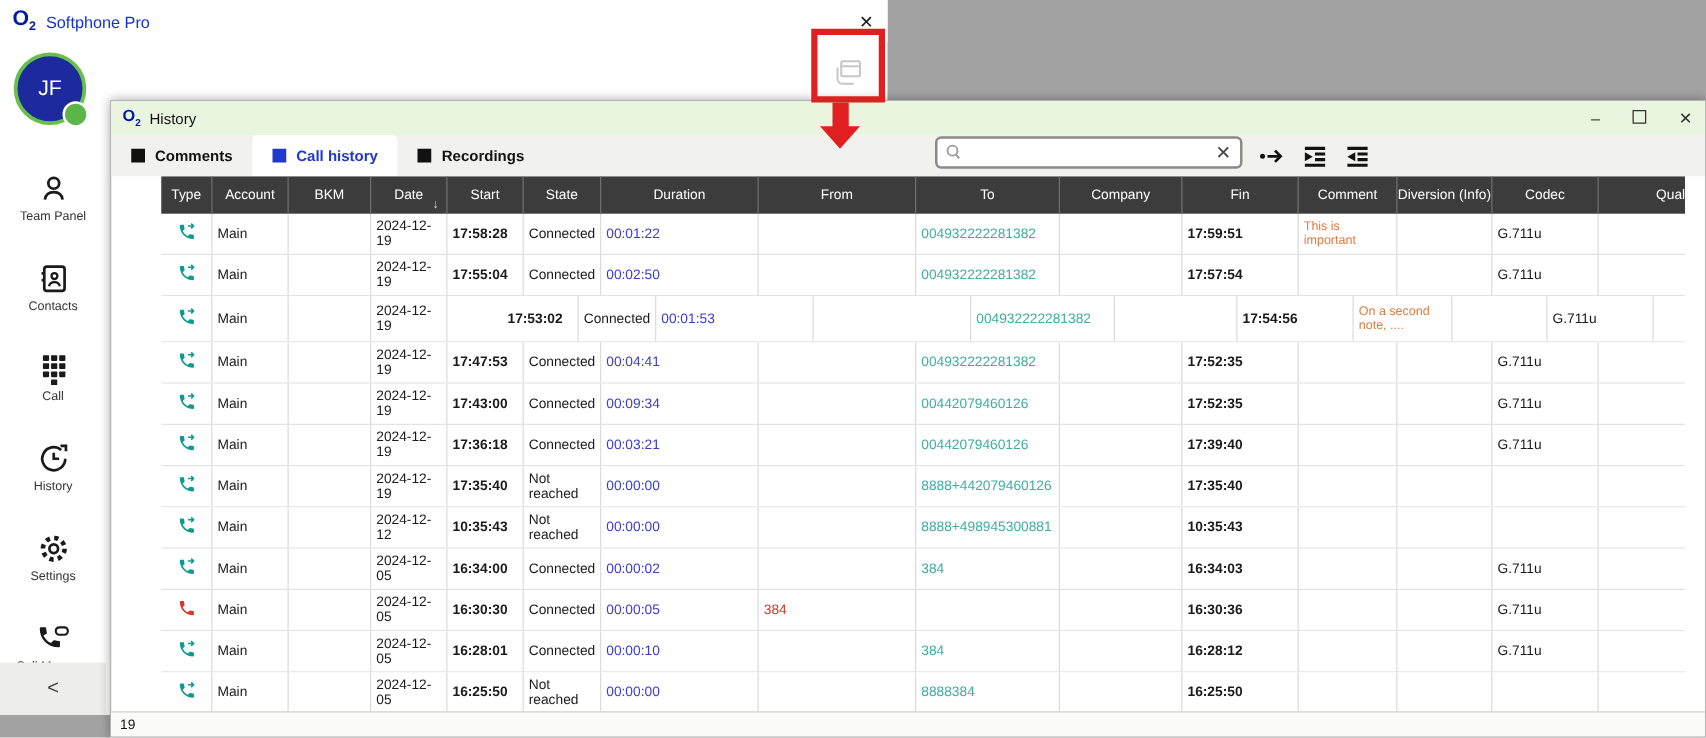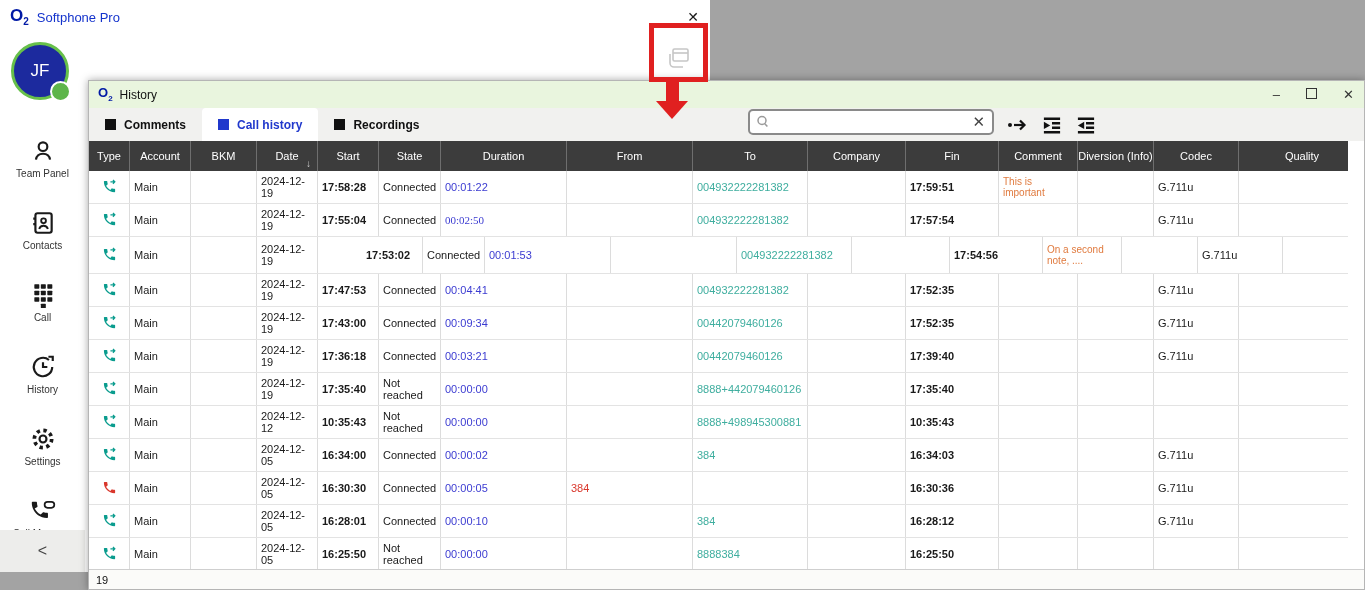--- a/index.html
+++ b/index.html
@@ -42,21 +42,21 @@
   .tab .sq{width:11px;height:11px;background:#111;}
   .tab.active{background:#ffffff;color:#2038cc;border-radius:4px 4px 0 0;}
   .tab.active .sq{background:#2038cc;}
   .searchbox{position:absolute;left:659px;top:28px;width:246px;height:26px;border:2px solid #8a8a8a;border-radius:5px;background:#fff;box-sizing:border-box;display:flex;align-items:center;}
   .searchbox input{flex:1;border:none;outline:none;font-size:12px;font-family:"Liberation Sans",sans-serif;background:transparent;min-width:0;}
   .search-clear{color:#444;font-size:15px;padding:0 7px;cursor:pointer;}
   .search-mag{padding:0 4px 0 5px;display:flex;}
   .tool-icons{position:absolute;left:918px;top:27px;height:33px;display:flex;align-items:center;gap:12px;}
   .tool-icons .ticon{cursor:pointer;display:flex;}
   
-  .table-wrap{position:absolute;left:0;top:60px;right:16px;height:430px;overflow:hidden;}
+  .table-wrap{position:absolute;left:0;top:60px;right:16px;height:430px;overflow:hidden;padding-left:40px;}
   .thead{display:flex;height:30px;background:#3c3c3c;}
   .th{color:#fff;font-size:11px;display:flex;align-items:center;justify-content:center;box-sizing:border-box;border-right:1px solid #6e6e6e;position:relative;cursor:pointer;}
   .th .sort{position:absolute;right:6px;bottom:2px;color:#cfcfcf;font-size:10px;}
   .tbody{overflow:hidden;height:400px;}
   .tr{display:flex;border-bottom:1px solid #e3e3e3;background:#fff;cursor:default;}
   .td{font-size:11px;color:#1a1a1a;box-sizing:border-box;border-right:1px solid #dcdcdc;display:flex;align-items:center;padding:2px 4px;overflow:hidden;}
   .td.c-start,.td.c-fin{font-weight:bold;}
   .td.c-duration{color:#3b3bd1;}
   .td.c-to{color:#3fae9f;}
   .td.c-from{color:#d9372c;}
@@ -298,21 +298,21 @@
             <span><svg width="15" height="15" viewBox="0 0 24 24">
                 <path d="M6.6 10.8c1.4 2.8 3.8 5.1 6.6 6.6l2.2-2.2c.3-.3.7-.4 1-.2 1.1.4 2.3.6 3.6.6.6 0 1 .4 1 1V20c0 .6-.4 1-1 1-9.4 0-17-7.6-17-17 0-.6.4-1 1-1h3.5c.6 0 1 .4 1 1 0 1.2.2 2.4.6 3.6.1.3 0 .7-.2 1l-2.3 2.2z" fill="#0a9c8e"></path>
                 <path d="M13.5 4.5h7M17.5 1.5l3 3-3 3" fill="none" stroke="#0a9c8e" stroke-width="2"></path>
               </svg></span>
           </div>
           <div class="td c-account" style="width: 61px; flex: 0 0 61px;">Main</div>
           <div class="td c-bkm" style="width: 66px; flex: 0 0 66px;"></div>
           <div class="td c-date" style="width: 61px; flex: 0 0 61px;">2024-12-19</div>
           <div class="td c-start" style="width: 61px; flex: 0 0 61px;">17:55:04</div>
           <div class="td c-state" style="width: 62px; flex: 0 0 62px;">Connected</div>
-          <div class="td c-duration" style="width: 126px; flex: 0 0 126px; font-family: Liberation Serif, serif;">00:02:50</div>
+          <div class="td c-duration" style="width: 126px; flex: 0 0 126px;">00:02:50</div>
           <div class="td c-from" style="width: 126px; flex: 0 0 126px;"></div>
           <div class="td c-to" style="width: 115px; flex: 0 0 115px;">004932222281382</div>
           <div class="td c-company" style="width: 98px; flex: 0 0 98px;"></div>
           <div class="td c-fin" style="width: 93px; flex: 0 0 93px;">17:57:54</div>
           <div class="td c-comment" style="width: 79px; flex: 0 0 79px;"></div>
           <div class="td c-diversion" style="width: 76px; flex: 0 0 76px;"></div>
           <div class="td c-codec" style="width: 85px; flex: 0 0 85px;">G.711u</div>
           <div class="td c-quality" style="width: 127px; flex: 0 0 127px;"></div>
         </div>
         <div class="tr" style="height: 36px;">

